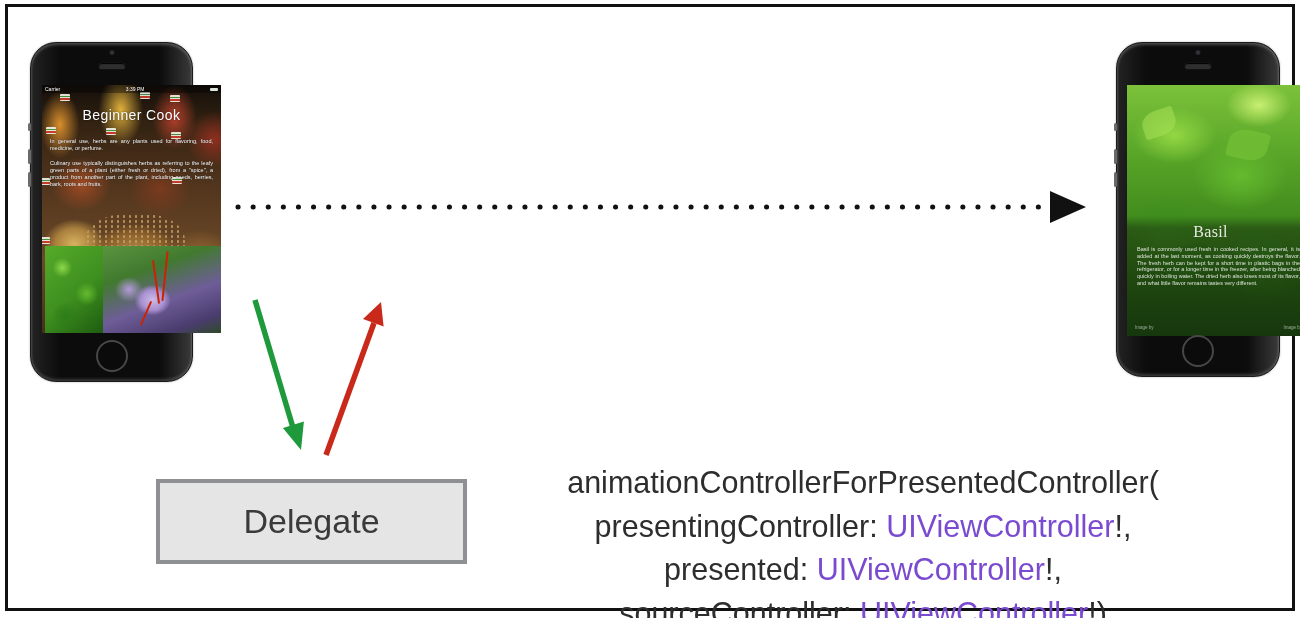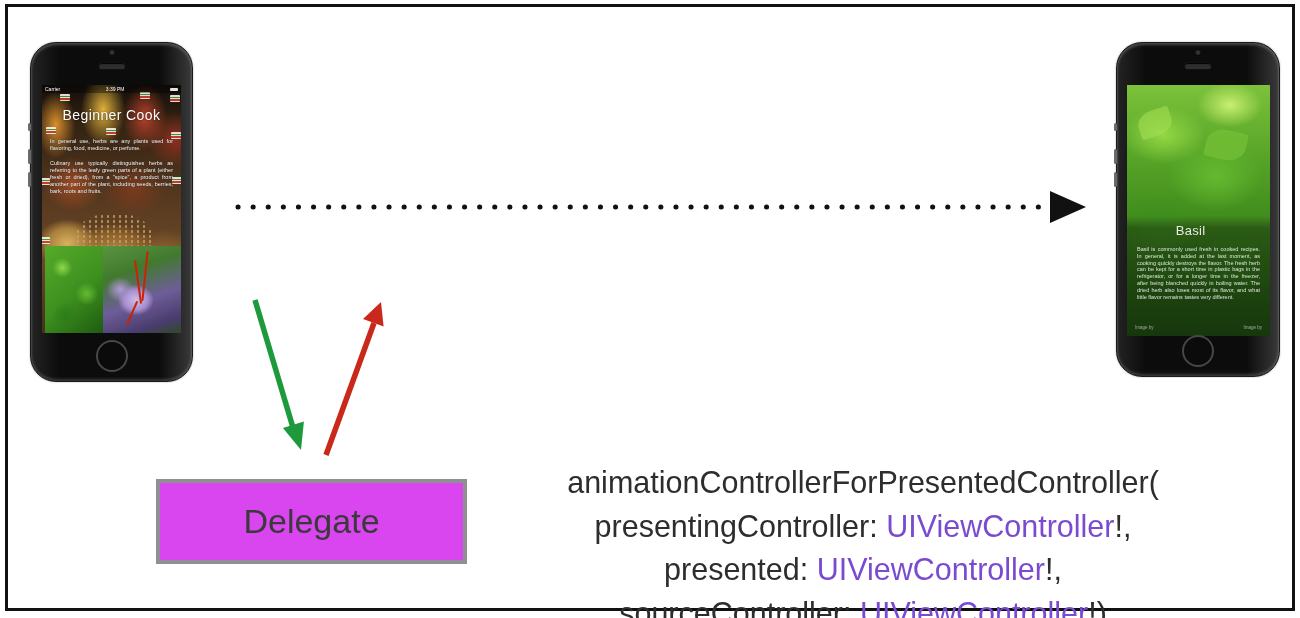--- a/index.html
+++ b/index.html
@@ -34,21 +34,21 @@
   .home {
     position:absolute; left:50%; transform:translateX(-50%); bottom:9px;
     width:28px; height:28px; border-radius:50%; background:#0b0b0b;
     border:2px solid #474747;
   }
   .side-btn { position:absolute; left:-3px; width:3px; background:#6a6a6a; border-radius:2px; }
   .sb1 { top:80px;  height:8px; }
   .sb2 { top:106px; height:15px; }
   .sb3 { top:129px; height:15px; }
 
-  .screen { position:absolute; background:#000; overflow:hidden; }
+  .screen { position:absolute; background:#000; overflow:hidden;padding-left:40px; }
   .screen-left  { left:11px; top:42px; width:139px; height:248px; }
   .screen-right { left:10px; top:42px; width:143px; height:251px; }
 
   
   .spice-bg {
     position:absolute; inset:0;
     background:
       radial-gradient(ellipse 42px 34px at 18% 64%, #d8b25f 0%, #a97f3d 45%, rgba(0,0,0,0) 72%),
       radial-gradient(ellipse 62px 46px at 52% 70%, #c59a55 0%, #8a5f2a 55%, rgba(0,0,0,0) 75%),
       radial-gradient(ellipse 50px 42px at 88% 70%, #9a6a33 0%, rgba(0,0,0,0) 70%),
@@ -127,38 +127,38 @@
   .leaf1 { left:8%;  top:10%; width:34px; height:26px; background:#a5e055; transform:rotate(-18deg); }
   .leaf2 { left:55%; top:18%; width:40px; height:30px; background:#7cc63b; transform:rotate(14deg); }
   .leaf3 { left:20%; top:64%; width:46px; height:34px; background:#2e7a16; transform:rotate(-10deg); }
   .leaf4 { left:60%; top:58%; width:42px; height:32px; background:#38871c; transform:rotate(28deg); }
   .detail-overlay {
     position:absolute; left:0; right:0; top:131px; bottom:0;
     background:linear-gradient(180deg, rgba(15,20,10,0) 0%, rgba(15,20,10,.38) 10%, rgba(15,20,10,.45) 100%);
   }
   .detail-title {
     position:absolute; left:0; right:16px; top:138px; text-align:center;
-    color:rgba(255,255,255,.88); font-size:13px; letter-spacing:.3px;
+    color:rgba(255,255,255,.88); font-size:16px; letter-spacing:.3px;font-family:Liberation Serif, serif;
   }
   .detail-para {
     position:absolute; left:10px; right:10px; top:161px; margin:0;
     color:rgba(255,255,255,.85); font-size:5.5px; line-height:6.8px; text-align:justify;
   }
   .credit {
     position:absolute; bottom:6px; font-size:4.5px; color:rgba(255,255,255,.55);
   }
   .credit-left { left:8px; } .credit-right { right:8px; }
 
   
   .arrows { position:absolute; left:0; top:0; width:1300px; height:618px; pointer-events:none; }
 
   
   .delegate-box {
     position:absolute; left:148px; top:472px; width:311px; height:85px;
-    border:4px solid #8e9093; background:#d946ef; box-sizing:border-box;
+    border:4px solid #8e9093; background:#e5e5e5; box-sizing:border-box;
     display:flex; align-items:center; justify-content:center;
   }
   .delegate-label { font-size:34px; color:#3a3a3a; }
 
   
   .code {
     position:absolute; left:505px; top:454px; width:700px;
     text-align:center; font-size:30.5px; line-height:43.5px; color:#2d2d2d;
   }
   .code .type { color:#7a4bd1; }

